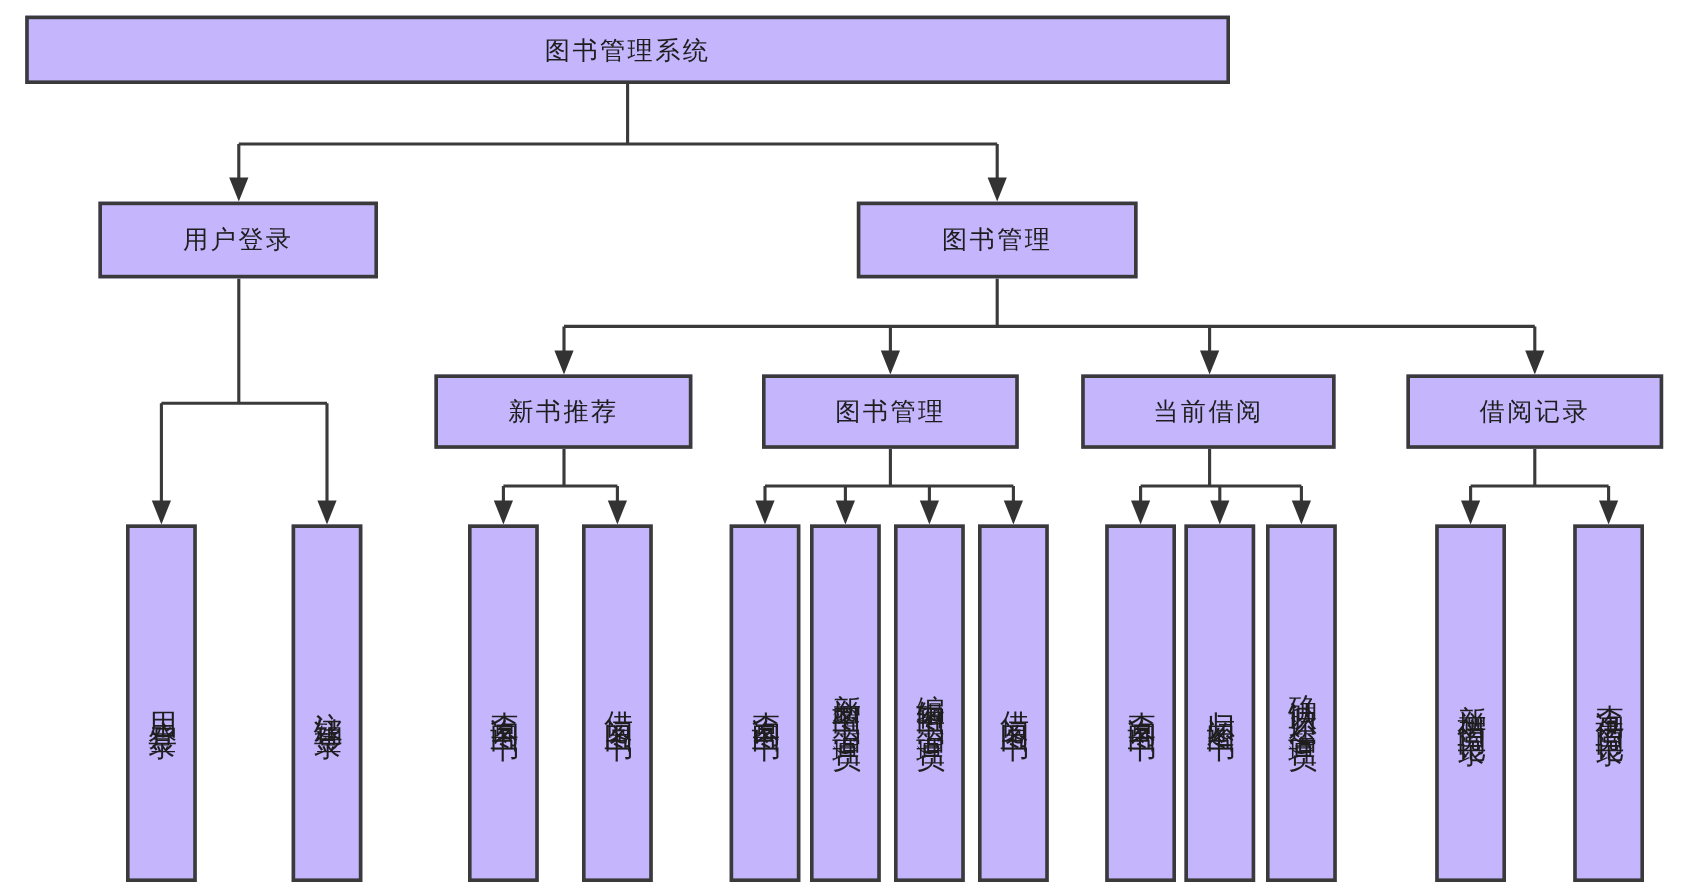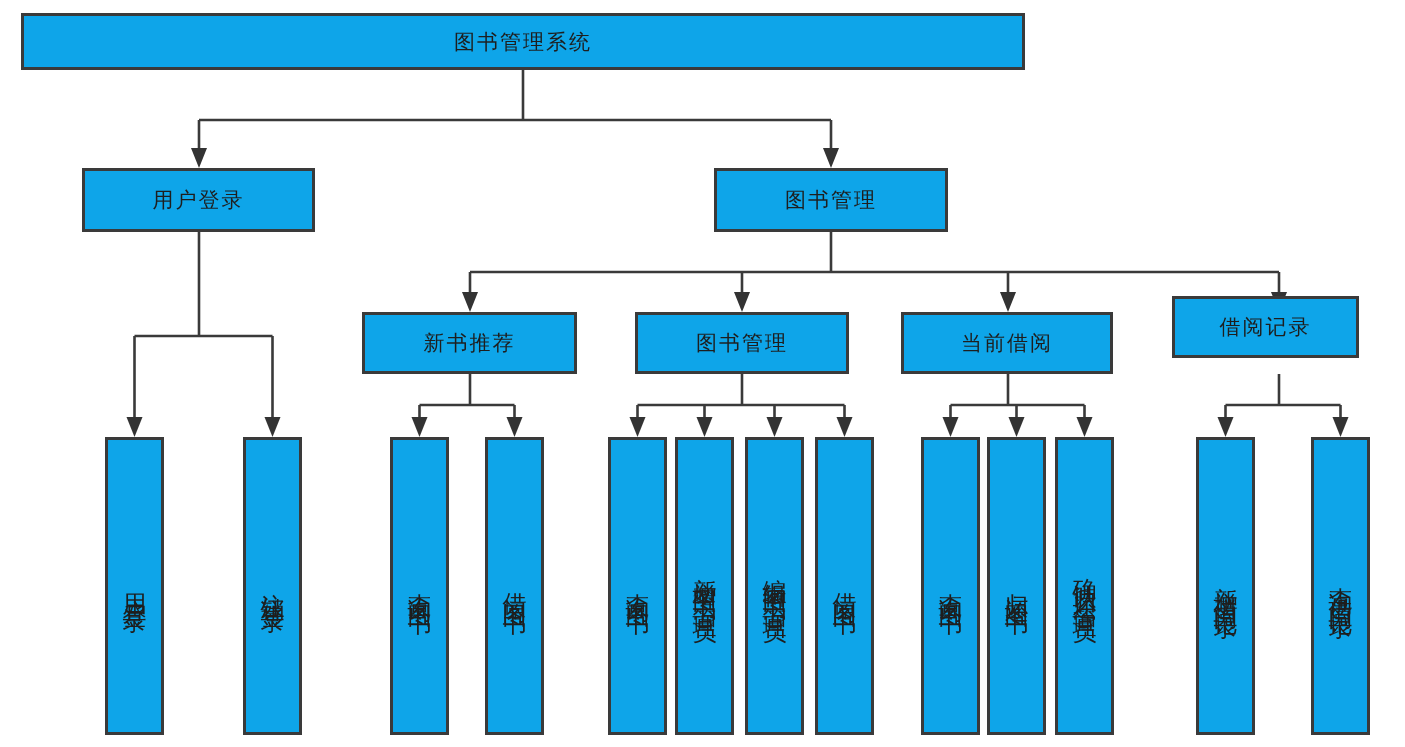--- a/index.html
+++ b/index.html
@@ -11,21 +11,21 @@
     font-family: "Liberation Sans", sans-serif;
     overflow: hidden;
   }
   .wires { position: absolute; left: 0; top: 0; }
   .wires path { stroke: #3a3a3a; stroke-width: 2.6; fill: none; }
   .wires polygon { fill: #333333; stroke: none; }
   .node {
     position: absolute;
     box-sizing: border-box;
     border: 3px solid #3a3a3a;
-    background: #0ea5e9;
+    background: #c4b5fd;
     color: #1e1e1e;
     display: flex;
     align-items: center;
     justify-content: center;
     text-align: center;
   }
   .node.h { font-size: 21px; letter-spacing: 2px; white-space: nowrap; }
   .node.v {
     font-size: 24px;
     letter-spacing: 6px;
@@ -82,21 +82,21 @@
   </svg>
 
   <div class="node h" style="left:21px; top:13px; width:1004px; height:57px;">图书管理系统</div>
 
   <div class="node h" style="left:82px; top:168px; width:233px; height:64px;">用户登录</div>
   <div class="node h" style="left:362px; top:312px; width:215px; height:62px;">新书推荐</div>
 
   <div class="node h" style="left:714px; top:168px; width:234px; height:64px;">图书管理</div>
   <div class="node h" style="left:635px; top:312px; width:214px; height:62px;">图书管理</div>
   <div class="node h" style="left:901px; top:312px; width:212px; height:62px;">当前借阅</div>
-  <div class="node h" style="left:1172px; top:296px; width:187px; height:62px;">借阅记录</div>
+  <div class="node h" style="left:1172px; top:312px; width:214px; height:62px;">借阅记录</div>
 
   <div class="node v" style="left:105px; top:437px; width:59px; height:298px;">用户登录</div>
   <div class="node v" style="left:243px; top:437px; width:59px; height:298px;">注销登录</div>
   <div class="node v" style="left:390px; top:437px; width:59px; height:298px;">查询图书</div>
   <div class="node v" style="left:485px; top:437px; width:59px; height:298px;">借阅图书</div>
   <div class="node v" style="left:608px; top:437px; width:59px; height:298px;">查询图书</div>
   <div class="node v" style="left:675px; top:437px; width:59px; height:298px;">新增图书（管理员）</div>
   <div class="node v" style="left:745px; top:437px; width:59px; height:298px;">编辑图书（管理员）</div>
   <div class="node v" style="left:815px; top:437px; width:59px; height:298px;">借阅图书</div>
   <div class="node v" style="left:921px; top:437px; width:59px; height:298px;">查询图书</div>

